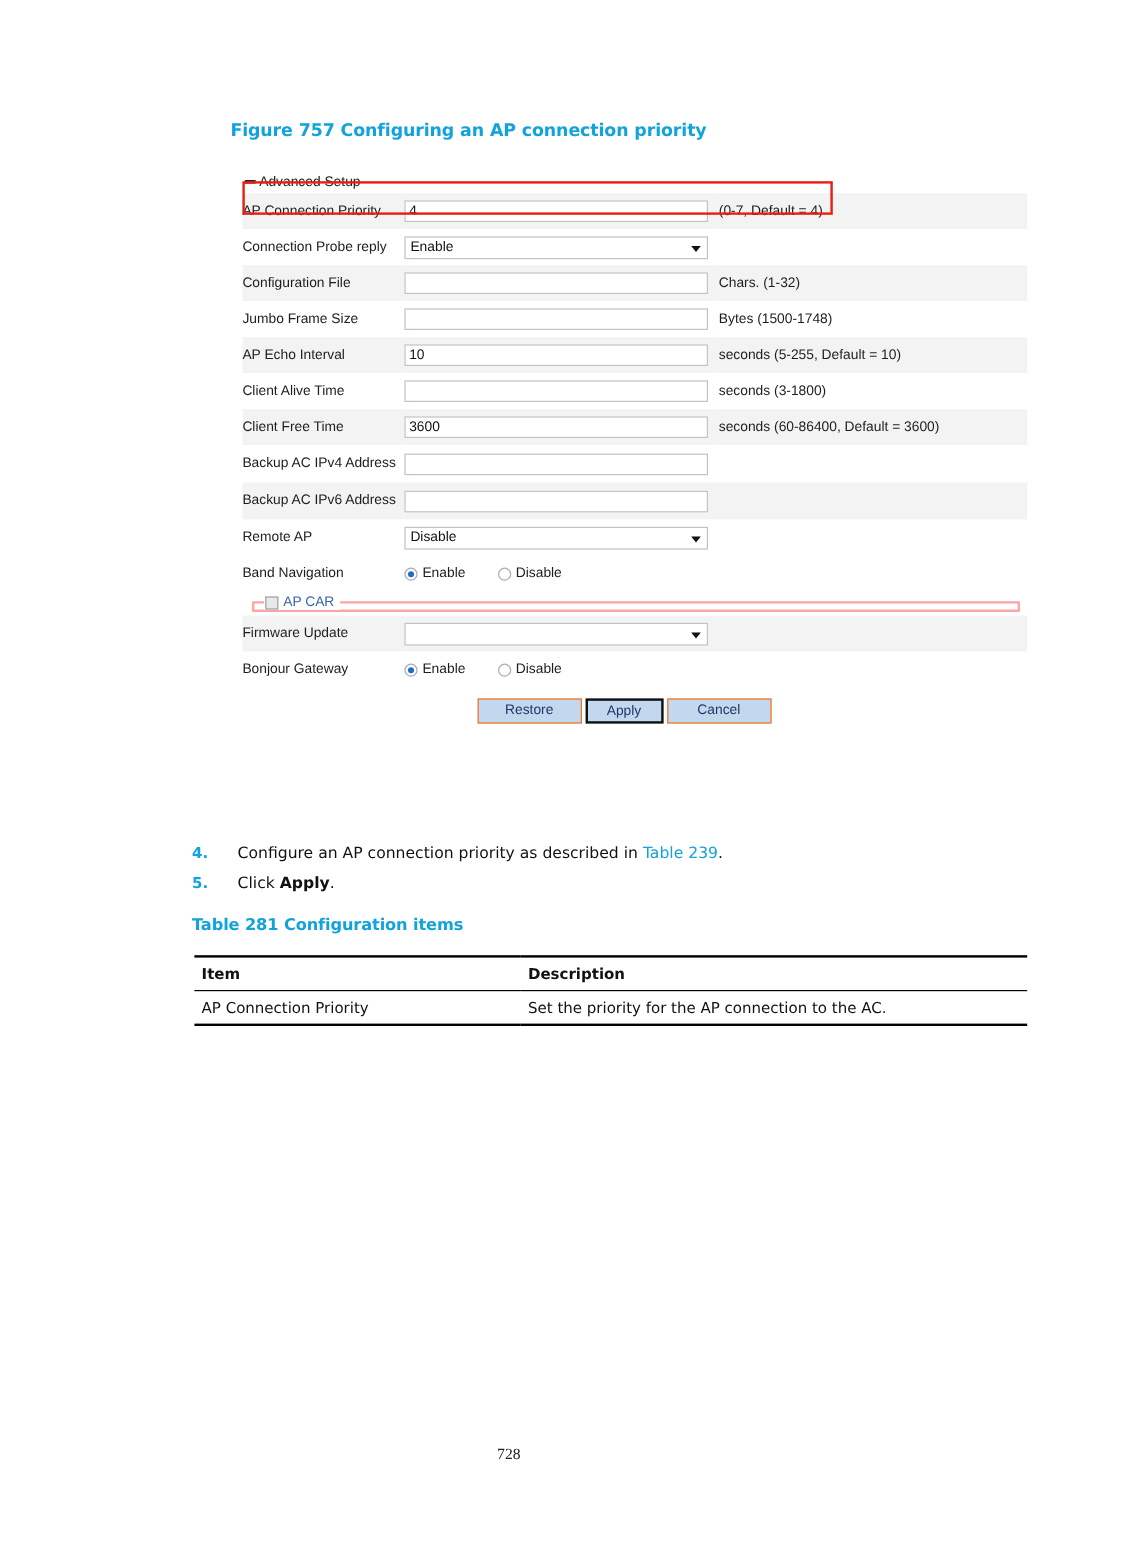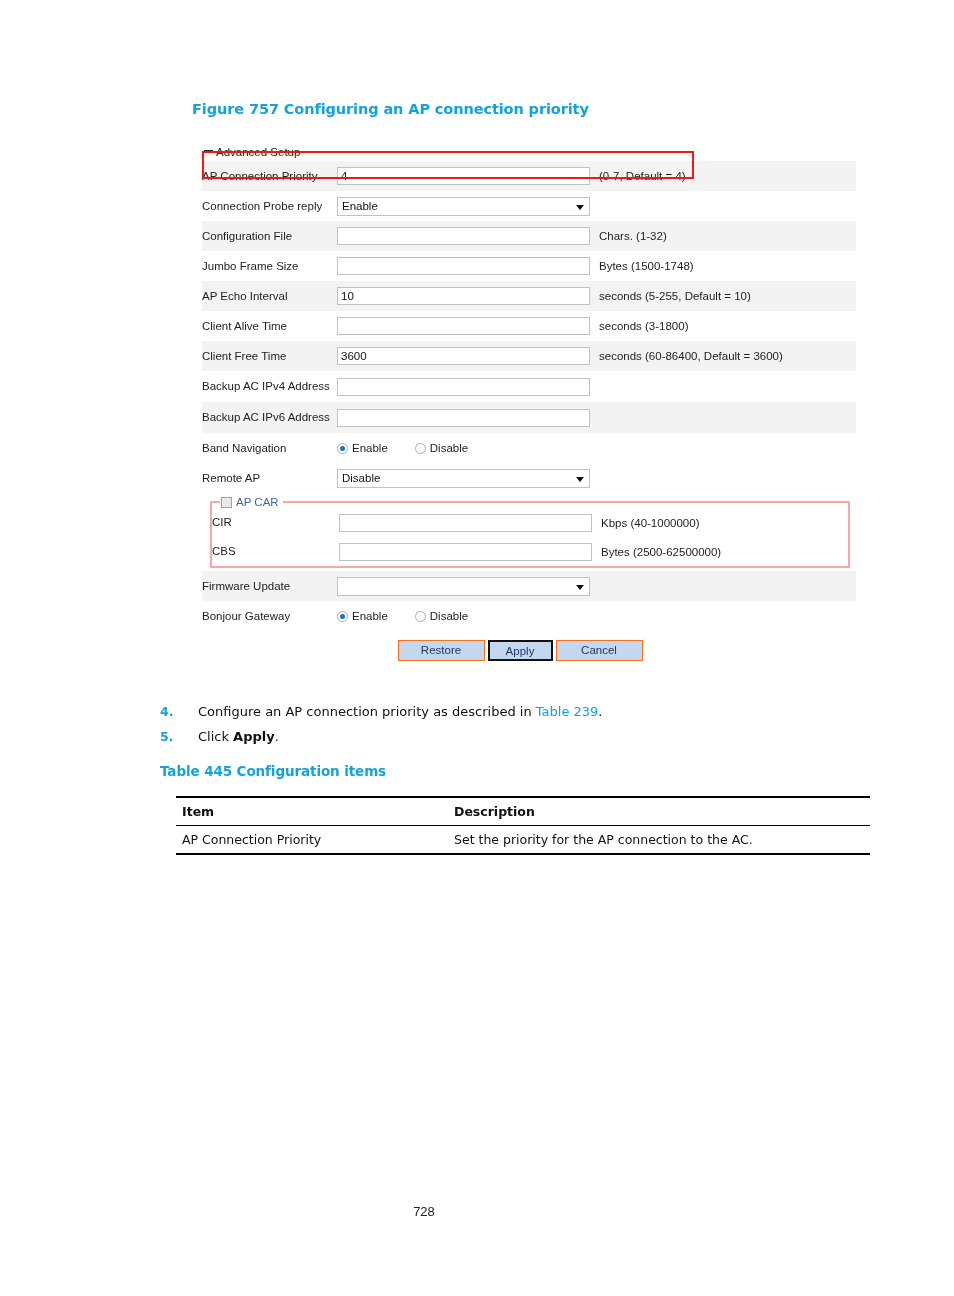--- a/index.html
+++ b/index.html
@@ -266,21 +266,21 @@
     top: 763px;
     font-family: "DejaVu Sans", sans-serif;
     font-size: 13.5px;
     font-weight: bold;
     color: #12a3dc;
     letter-spacing: -0.1px;
   }
 
   .cfg-table {
     position: absolute;
-    left: 176px;
+    left: 162px;
     top: 796px;
     width: 694px;
     border-collapse: collapse;
     font-family: "DejaVu Sans", sans-serif;
     font-size: 12.5px;
     color: #111;
   }
   .cfg-table th, .cfg-table td {
     text-align: left;
     padding: 6px 4px 6px 6px;
@@ -291,21 +291,21 @@
   .cfg-table tbody tr { border-bottom: 2.4px solid #000; }
   .cfg-col-1 { width: 262px; }
 
   
   .page-num {
     position: absolute;
     left: 0;
     top: 1204px;
     width: 848px;
     text-align: center;
-    font-family: Liberation Sans, sans-serif;
+    font-family: Liberation Serif, serif;
     font-size: 13px;
     color: #222;
   }
 </style>
 </head>
 <body>
 
 <div class="fig-caption">Figure 757 Configuring an AP connection priority</div>
 
 <div class="screenshot">
@@ -382,20 +382,31 @@
         <td class="cell-field">
           <input class="txt" type="text" value="" style="">
         </td>
         <td class="cell-hint"></td>
       </tr>
 
       <tr class="row-shaded r-two">
         <td class="cell-label">Backup AC IPv6 Address</td>
         <td class="cell-field">
           <input class="txt" type="text" value="" style="">
+        </td>
+        <td class="cell-hint"></td>
+      </tr>
+
+      <tr class="row-plain r-tall">
+        <td class="cell-label">Remote AP</td>
+        <td class="cell-field">
+          <div class="sel">
+            <span>Disable</span>
+            <span class="arrow"></span>
+          </div>
         </td>
         <td class="cell-hint"></td>
       </tr>
 
       <tr class="row-plain r-tall">
         <td class="cell-label">Band Navigation</td>
         <td class="cell-field">
           <div class="radio-group">
             <label class="radio-opt">
               <span class="radio on"></span>
@@ -403,56 +414,27 @@
             </label>
             <label class="radio-opt">
               <span class="radio"></span>
               <span>Disable</span>
             </label>
           </div>
         </td>
         <td class="cell-hint"></td>
       </tr>
 
-      <tr class="row-plain r-tall">
-        <td class="cell-label">Remote AP</td>
-        <td class="cell-field">
-          <div class="sel">
-            <span>Disable</span>
-            <span class="arrow"></span>
-          </div>
-        </td>
-        <td class="cell-hint"></td>
-      </tr>
-
       <tr class="apcar-wrap">
         <td colspan="3" style="padding:3px 0 3px 0;">
           <fieldset class="apcar">
             <legend>
               <span class="chk"></span>
               <span>AP CAR</span>
             </legend>
-            <table class="apcar-table">
-              <tbody>
-                <tr class="r-short">
-                  <td class="cell-label">CIR</td>
-                  <td class="cell-field">
-                    <input class="txt" type="text" value="" style="">
-                  </td>
-                  <td class="cell-hint">Kbps (40-1000000)</td>
-                </tr>
-                <tr class="r-short">
-                  <td class="cell-label">CBS</td>
-                  <td class="cell-field">
-                    <input class="txt" type="text" value="" style="">
-                  </td>
-                  <td class="cell-hint">Bytes (2500-62500000)</td>
-                </tr>
-              </tbody>
-            </table>
           </fieldset>
         </td>
       </tr>
 
       <tr class="row-shaded r-tall">
         <td class="cell-label">Firmware Update</td>
         <td class="cell-field">
           <div class="sel">
             <span></span>
             <span class="arrow"></span>
@@ -494,21 +476,21 @@
   <div class="step">
     <span class="step-num">4.</span>
     <span class="step-text"><span>Configure an AP connection priority as described in </span><span class="xref">Table 239</span><span>.</span></span>
   </div>
   <div class="step">
     <span class="step-num">5.</span>
     <span class="step-text"><span>Click </span><span class="b">Apply</span><span>.</span></span>
   </div>
 </div>
 
-<div class="tbl-caption">Table 445 Configuration items</div>
+<div class="tbl-caption">Table 281 Configuration items</div>
 
 <table class="cfg-table">
   <thead>
     <tr>
       <th class="cfg-col-1">Item</th>
       <th>Description</th>
     </tr>
   </thead>
   <tbody>
     <tr>

